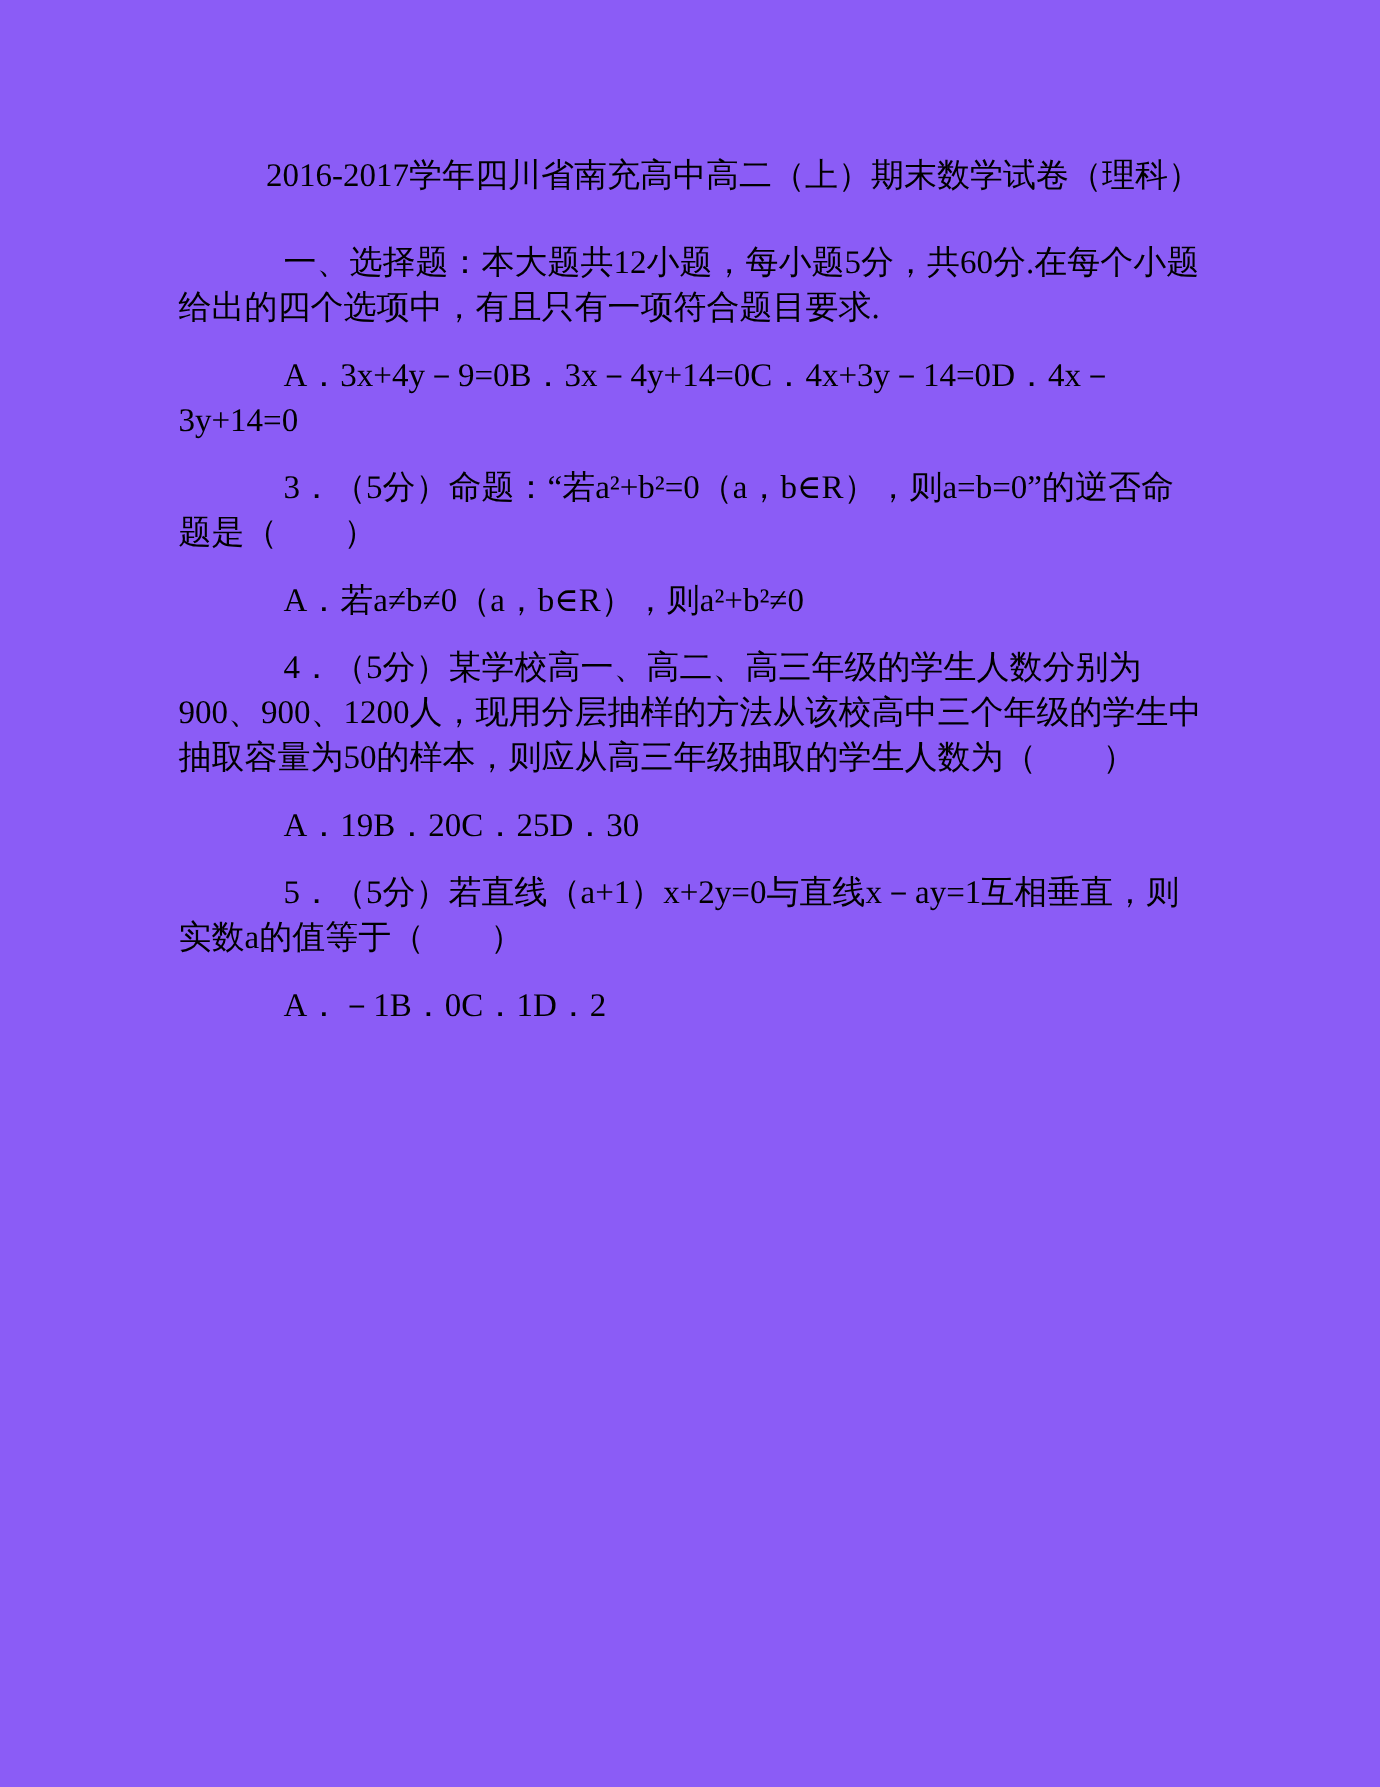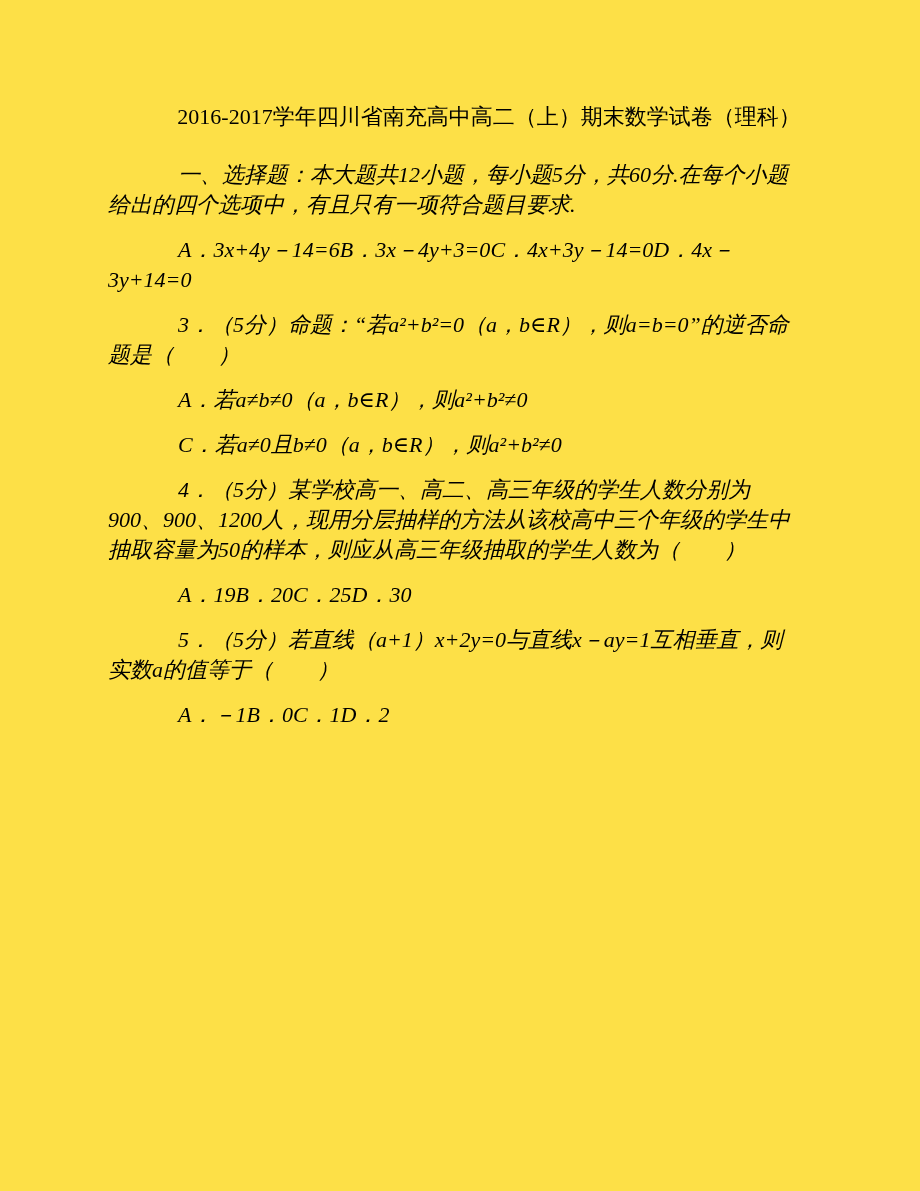--- a/index.html
+++ b/index.html
@@ -4,44 +4,43 @@
 <style>
   html, body {
     margin: 0;
     padding: 0;
     background: #ffffff;
   }
   .page {
     position: relative;
     width: 920px;
     height: 1191px;
-    background: #fde047;
+    background: #8b5cf6;
     overflow: hidden;
     color: #000000;
     font-family: "Liberation Serif", "DejaVu Serif", serif;
   }
   .inner {
     padding: 100px 116px 0 104px;
     width: 700px;
   }
   .title {
     font-size: 22px;
     line-height: 34px;
     margin: 0 0 26px 0;
     text-align: center;
     text-indent: 70px;
     white-space: nowrap;
   }
   .para {
     font-size: 22px;
     line-height: 30px;
-    margin: 0 0 15px 4px;
+    margin: 0 0 15px 15px;
     text-indent: 70px;
     text-align: left;
-    font-style: italic;
   }
   
   .yhat {
     display: inline-block;
     position: relative;
     padding-top: 14px;
     line-height: 22px;
     text-indent: 0;
   }
   .yhat-caret {
@@ -75,23 +74,22 @@
   .seg, .opt-label, .opt-text, .yhat-base { text-indent: 0; }
 </style>
 </head>
 <body>
 
 <div class="page">
   <div class="inner">
     <p class="title">2016-2017学年四川省南充高中高二（上）期末数学试卷（理科）</p>
     <p class="para">一、选择题：本大题共12小题，每小题5分，共60分.在每个小题给出的四个选项中，有且只有一项符合题目要求.</p>
     <div id="questions">
-        <p class="para options"><span class="opt-label">A．</span><span class="opt-text">3x+4y－14=6</span><span class="opt-label">B．</span><span class="opt-text">3x－4y+3=0</span><span class="opt-label">C．</span><span class="opt-text">4x+3y－14=0</span><span class="opt-label">D．</span><span class="opt-text">4x－3y+14=0</span></p>
+        <p class="para options"><span class="opt-label">A．</span><span class="opt-text">3x+4y－9=0</span><span class="opt-label">B．</span><span class="opt-text">3x－4y+14=0</span><span class="opt-label">C．</span><span class="opt-text">4x+3y－14=0</span><span class="opt-label">D．</span><span class="opt-text">4x－3y+14=0</span></p>
         <p class="para stem"><span class="seg">3．（5分）命题：“若a²+b²=0（a，b∈R），则a=b=0”的逆否命题是（　　）</span></p>
         <p class="para options"><span class="opt-label">A．</span><span class="opt-text">若a≠b≠0（a，b∈R），则a²+b²≠0</span></p>
-        <p class="para options"><span class="opt-label">C．</span><span class="opt-text">若a≠0且b≠0（a，b∈R），则a²+b²≠0</span></p>
         <p class="para stem"><span class="seg">4．（5分）某学校高一、高二、高三年级的学生人数分别为900、900、1200人，现用分层抽样的方法从该校高中三个年级的学生中抽取容量为50的样本，则应从高三年级抽取的学生人数为（　　）</span></p>
         <p class="para options"><span class="opt-label">A．</span><span class="opt-text">19</span><span class="opt-label">B．</span><span class="opt-text">20</span><span class="opt-label">C．</span><span class="opt-text">25</span><span class="opt-label">D．</span><span class="opt-text">30</span></p>
         <p class="para stem"><span class="seg">5．（5分）若直线（a+1）x+2y=0与直线x－ay=1互相垂直，则实数a的值等于（　　）</span></p>
         <p class="para options"><span class="opt-label">A．</span><span class="opt-text">－1</span><span class="opt-label">B．</span><span class="opt-text">0</span><span class="opt-label">C．</span><span class="opt-text">1</span><span class="opt-label">D．</span><span class="opt-text">2</span></p>
       </div>
   </div>
 </div>
 
 </body></html>

